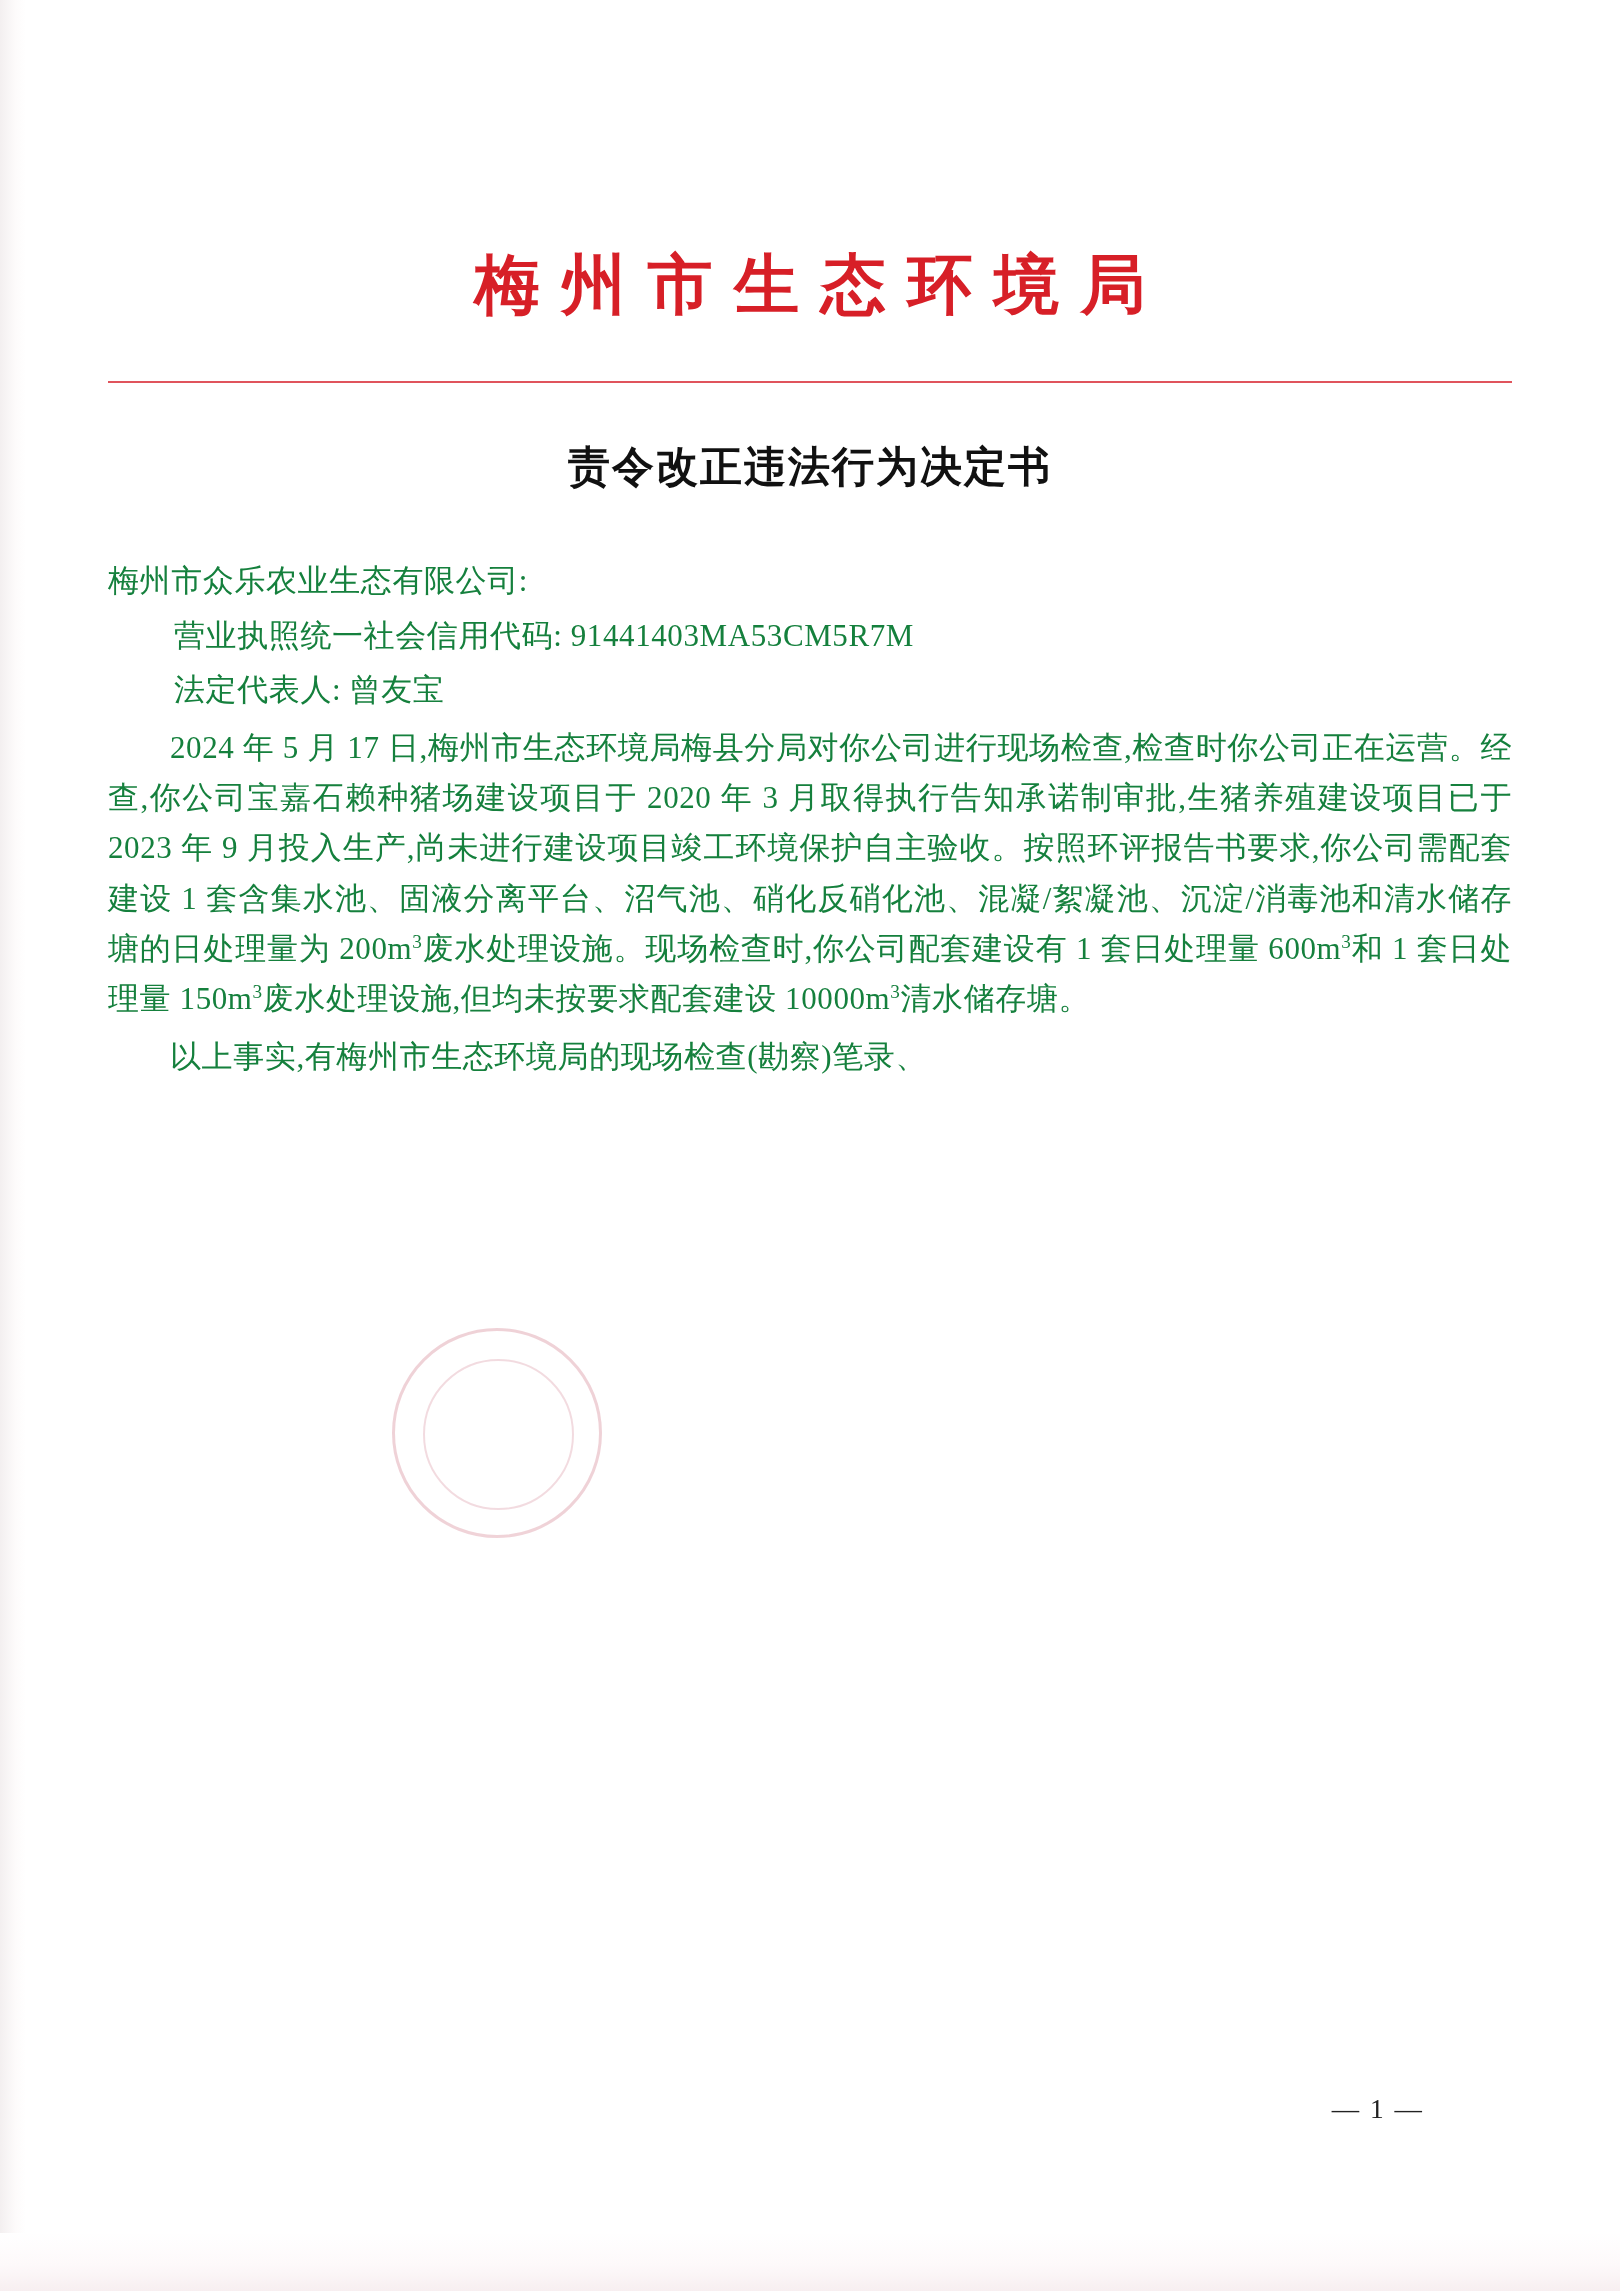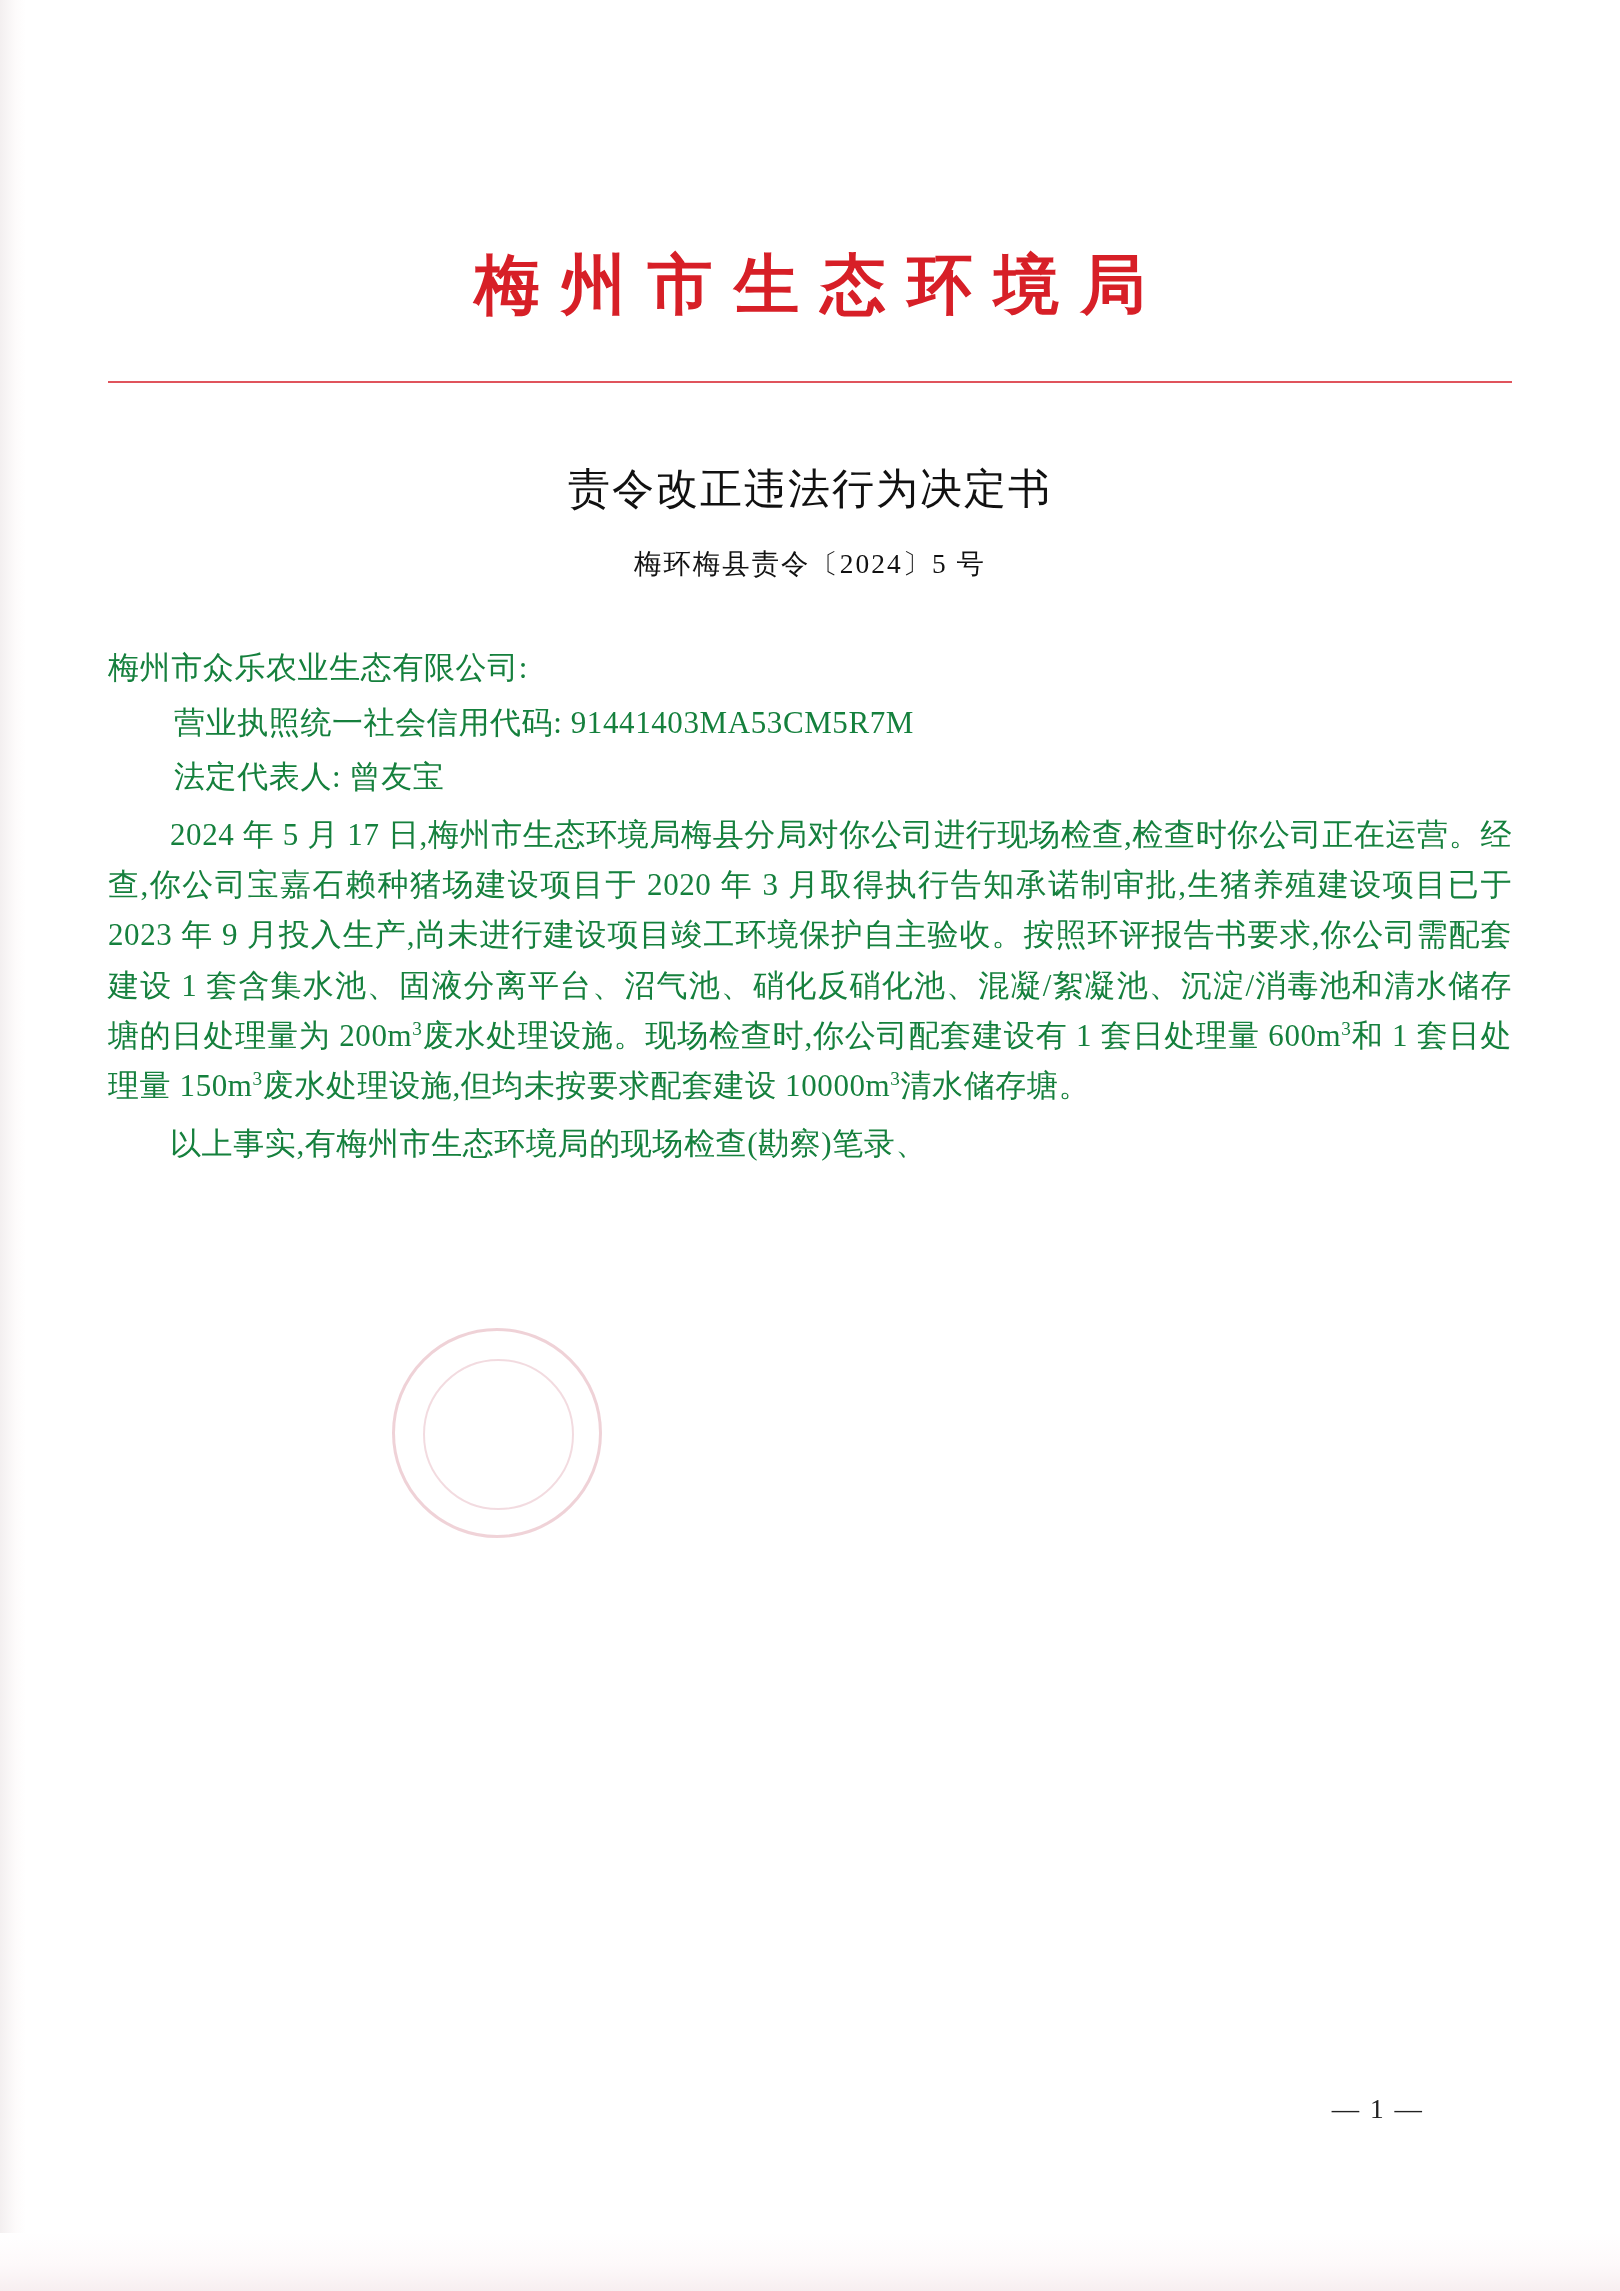--- a/index.html
+++ b/index.html
@@ -64,23 +64,23 @@
   .letterhead-rule {
     margin-top: 59px;
     height: 2.9px;
     background: #e0545c;
   }
 
   
   .doc-title {
     text-align: center;
     font-size: 42px;
-    font-weight: normal;
+    font-weight: bold;
     letter-spacing: 2px;
-    margin-top: 78px;
+    margin-top: 56px;
     color: #111;
   }
   .doc-number {
     text-align: center;
     font-size: 27.4px;
     margin-top: 29px;
     letter-spacing: 2px;
     color: #111;
   }
 
@@ -157,21 +157,20 @@
 
   <div class="content">
 
     <div class="letterhead">
       <div class="letterhead-title">梅州市生态环境局</div>
       <div class="letterhead-rule"></div>
     </div>
 
     <div class="doc-title">责令改正违法行为决定书</div>
 
-    <div class="doc-number">梅环梅县责令〔2024〕5 号</div>
 
     <div class="body-block">
 
       <p class="addressee">梅州市众乐农业生态有限公司:</p>
 
       <p class="indent1">营业执照统一社会信用代码: 91441403MA53CM5R7M</p>
 
       <p class="indent1">法定代表人: 曾友宝</p>
 
 

